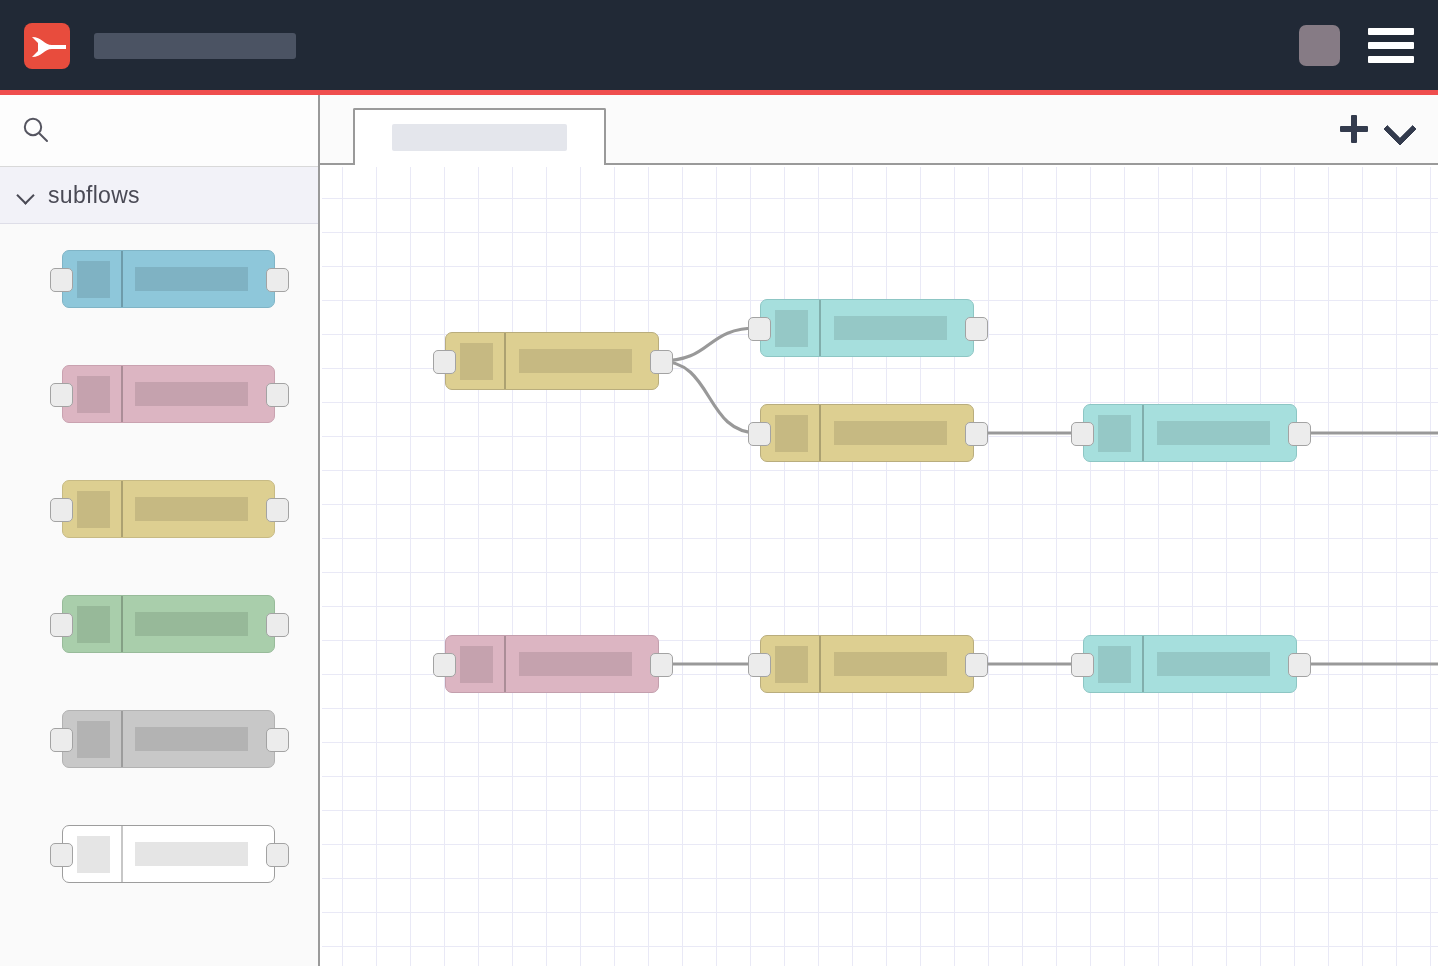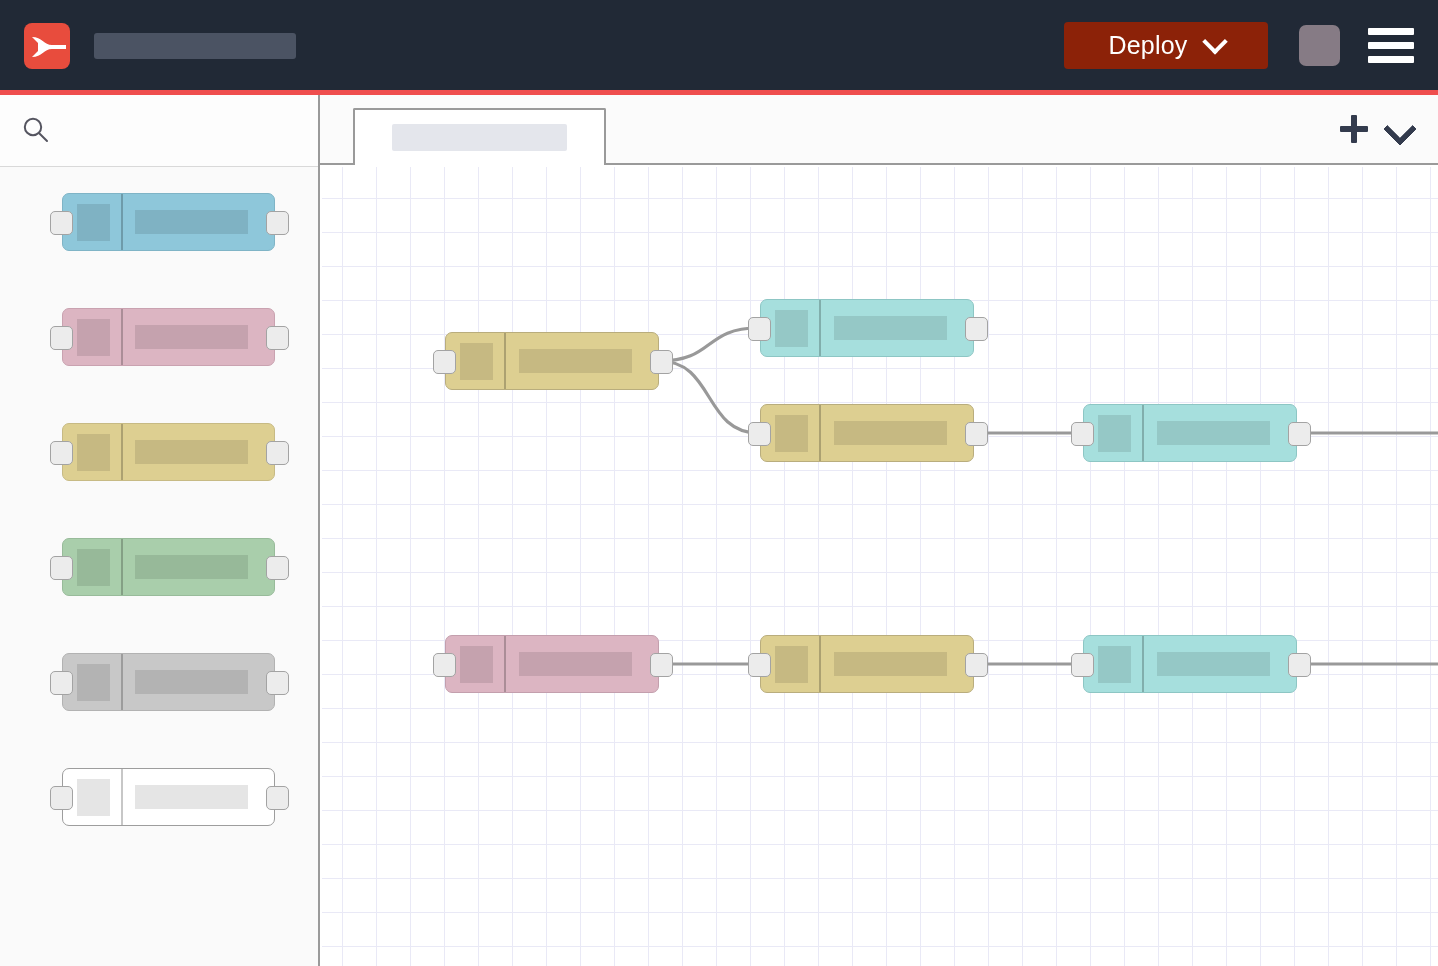--- a/index.html
+++ b/index.html
@@ -225,44 +225,44 @@
 
   <div class="header">
     <div class="logo">
       <svg width="46" height="46" viewBox="0 0 46 46" aria-hidden="true">
         <path d="M8 14 C 18 14, 20 22, 28 22 L 42 22 L 42 26 L 28 26 C 20 26, 18 34, 8 34 Z" fill="#ffffff"></path>
         <path d="M8 14 L 8 34 L 14 28 L 14 20 Z" fill="#e84c3d"></path>
       </svg>
     </div>
     <div class="title-redact"></div>
 
-    <div class="deploy-btn">
-      <span class="deploy-label">Deploy</span>
-      <span class="chev"></span>
-    </div>
 
     <div class="avatar"></div>
 
     <div class="hamburger">
       <span></span>
       <span></span>
       <span></span>
     </div>
   </div>
   <div class="header-accent"></div>
 
   <div class="palette">
 
     <div class="palette-search">
       <svg class="search-icon" viewBox="0 0 28 28" aria-hidden="true">
         <circle cx="11" cy="11" r="8.2" fill="none" stroke="#555560" stroke-width="2"></circle>
         <line x1="17.2" y1="17.2" x2="25" y2="25" stroke="#555560" stroke-width="2" stroke-linecap="round"></line>
       </svg>
     </div>
 
+    <div class="palette-category">
+      <span class="cat-chevron"></span>
+      <span class="cat-label">subflows</span>
+    </div>
 
     <div class="palette-list" id="palette-list">
         <div class="palette-item">
           <div class="node" style="left: 62px; top: 20px; width: 213px; height: 58px; background: rgb(142, 199, 218); border-color: rgb(127, 180, 198);">
             <div class="node-divider" style="left: 58px;"></div>
             <div class="node-icon-redact" style="left: 14px; top: 10px; width: 33px; height: 37px;"></div>
             <div class="node-label-redact" style="left: 72px; top: 16px; width: 113px; height: 24px;"></div>
             <div class="port" style="left: -13px; top: 17px;"></div>
             <div class="port" style="left: 203px; top: 17px;"></div>
           </div>

